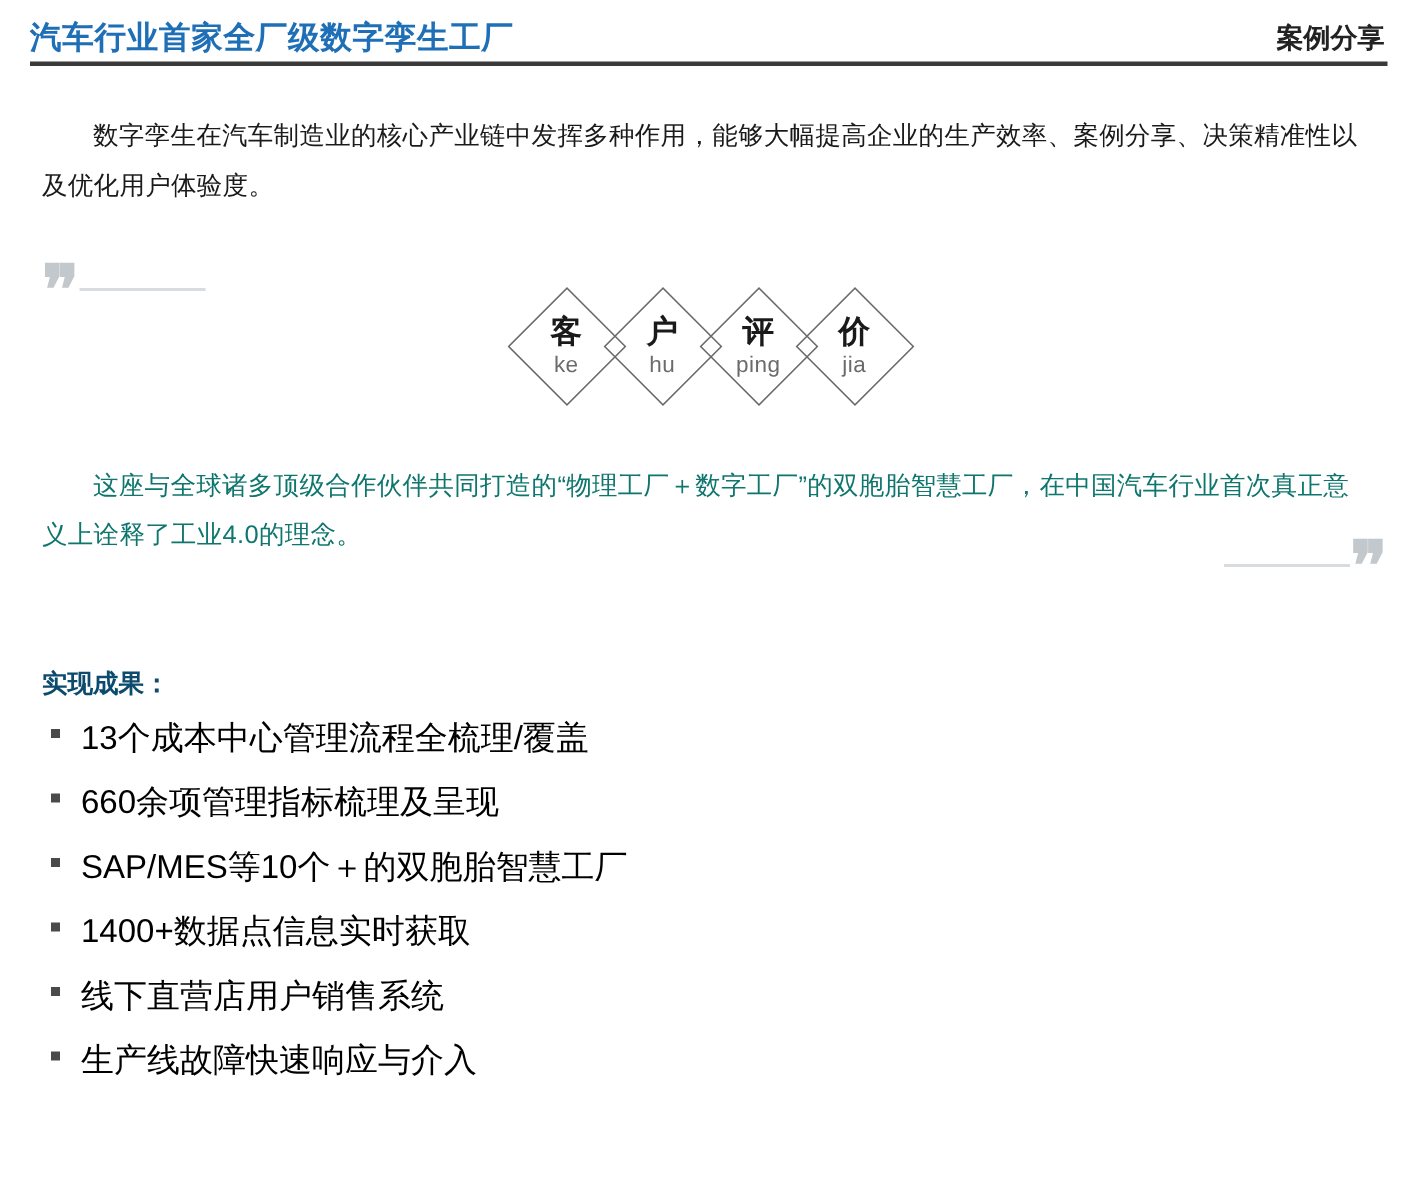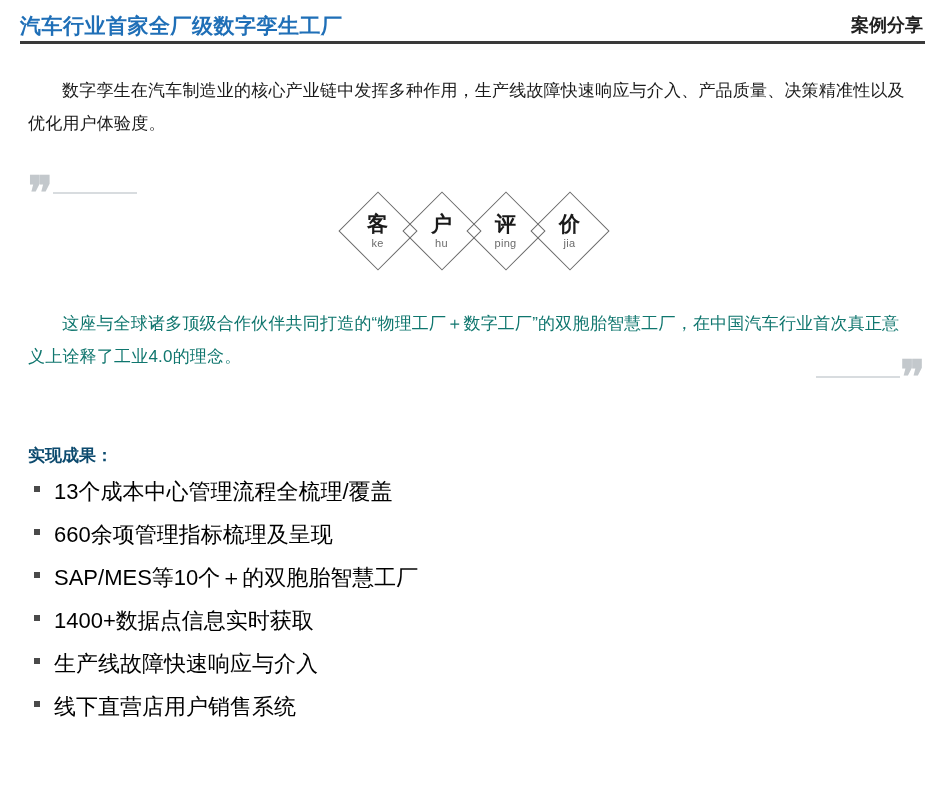--- a/index.html
+++ b/index.html
@@ -134,21 +134,21 @@
     line-height: 1.05;
   }
   .diamond .cn {
     display: block;
     font-size: 21px;
     font-weight: bold;
     color: #1a1a1a;
   }
   .diamond .py {
     display: block;
-    font-size: 11px;
+    font-size: 15px;
     color: #6b6b6b;
     margin-top: 3px;
     letter-spacing: 0.3px;
   }
 
   
   .quote-text {
     position: absolute;
     left: 28px;
     right: 34px;
@@ -196,21 +196,21 @@
 <body>
 
 <div class="page">
 
   <div class="header">
     <div class="header-title">汽车行业首家全厂级数字孪生工厂</div>
     <div class="header-right">案例分享</div>
     <div class="header-rule"></div>
   </div>
 
-  <p class="intro">数字孪生在汽车制造业的核心产业链中发挥多种作用，生产线故障快速响应与介入、产品质量、决策精准性以及优化用户体验度。</p>
+  <p class="intro">数字孪生在汽车制造业的核心产业链中发挥多种作用，能够大幅提高企业的生产效率、案例分享、决策精准性以及优化用户体验度。</p>
 
   <div class="quote-block">
 
     <div class="quote-mark quote-open">
       <span class="glyph">❞</span>
       <span class="rule"></span>
     </div>
 
     <div class="diamond-row">
       <div class="diamond">
@@ -268,22 +268,22 @@
       </li>
       <li>
         <span class="bullet"></span>
         <span>1400+数据点信息实时获取</span>
       </li>
       <li>
         <span class="bullet"></span>
       </li>
       <li>
         <span class="bullet"></span>
+        <span>线下直营店用户销售系统</span>
+      </li>
+      <li>
+        <span class="bullet"></span>
         <span>生产线故障快速响应与介入</span>
-      </li>
-      <li>
-        <span class="bullet"></span>
-        <span>线下直营店用户销售系统</span>
       </li>
     </ul>
   </div>
 
 </div>
 
 </body></html>

